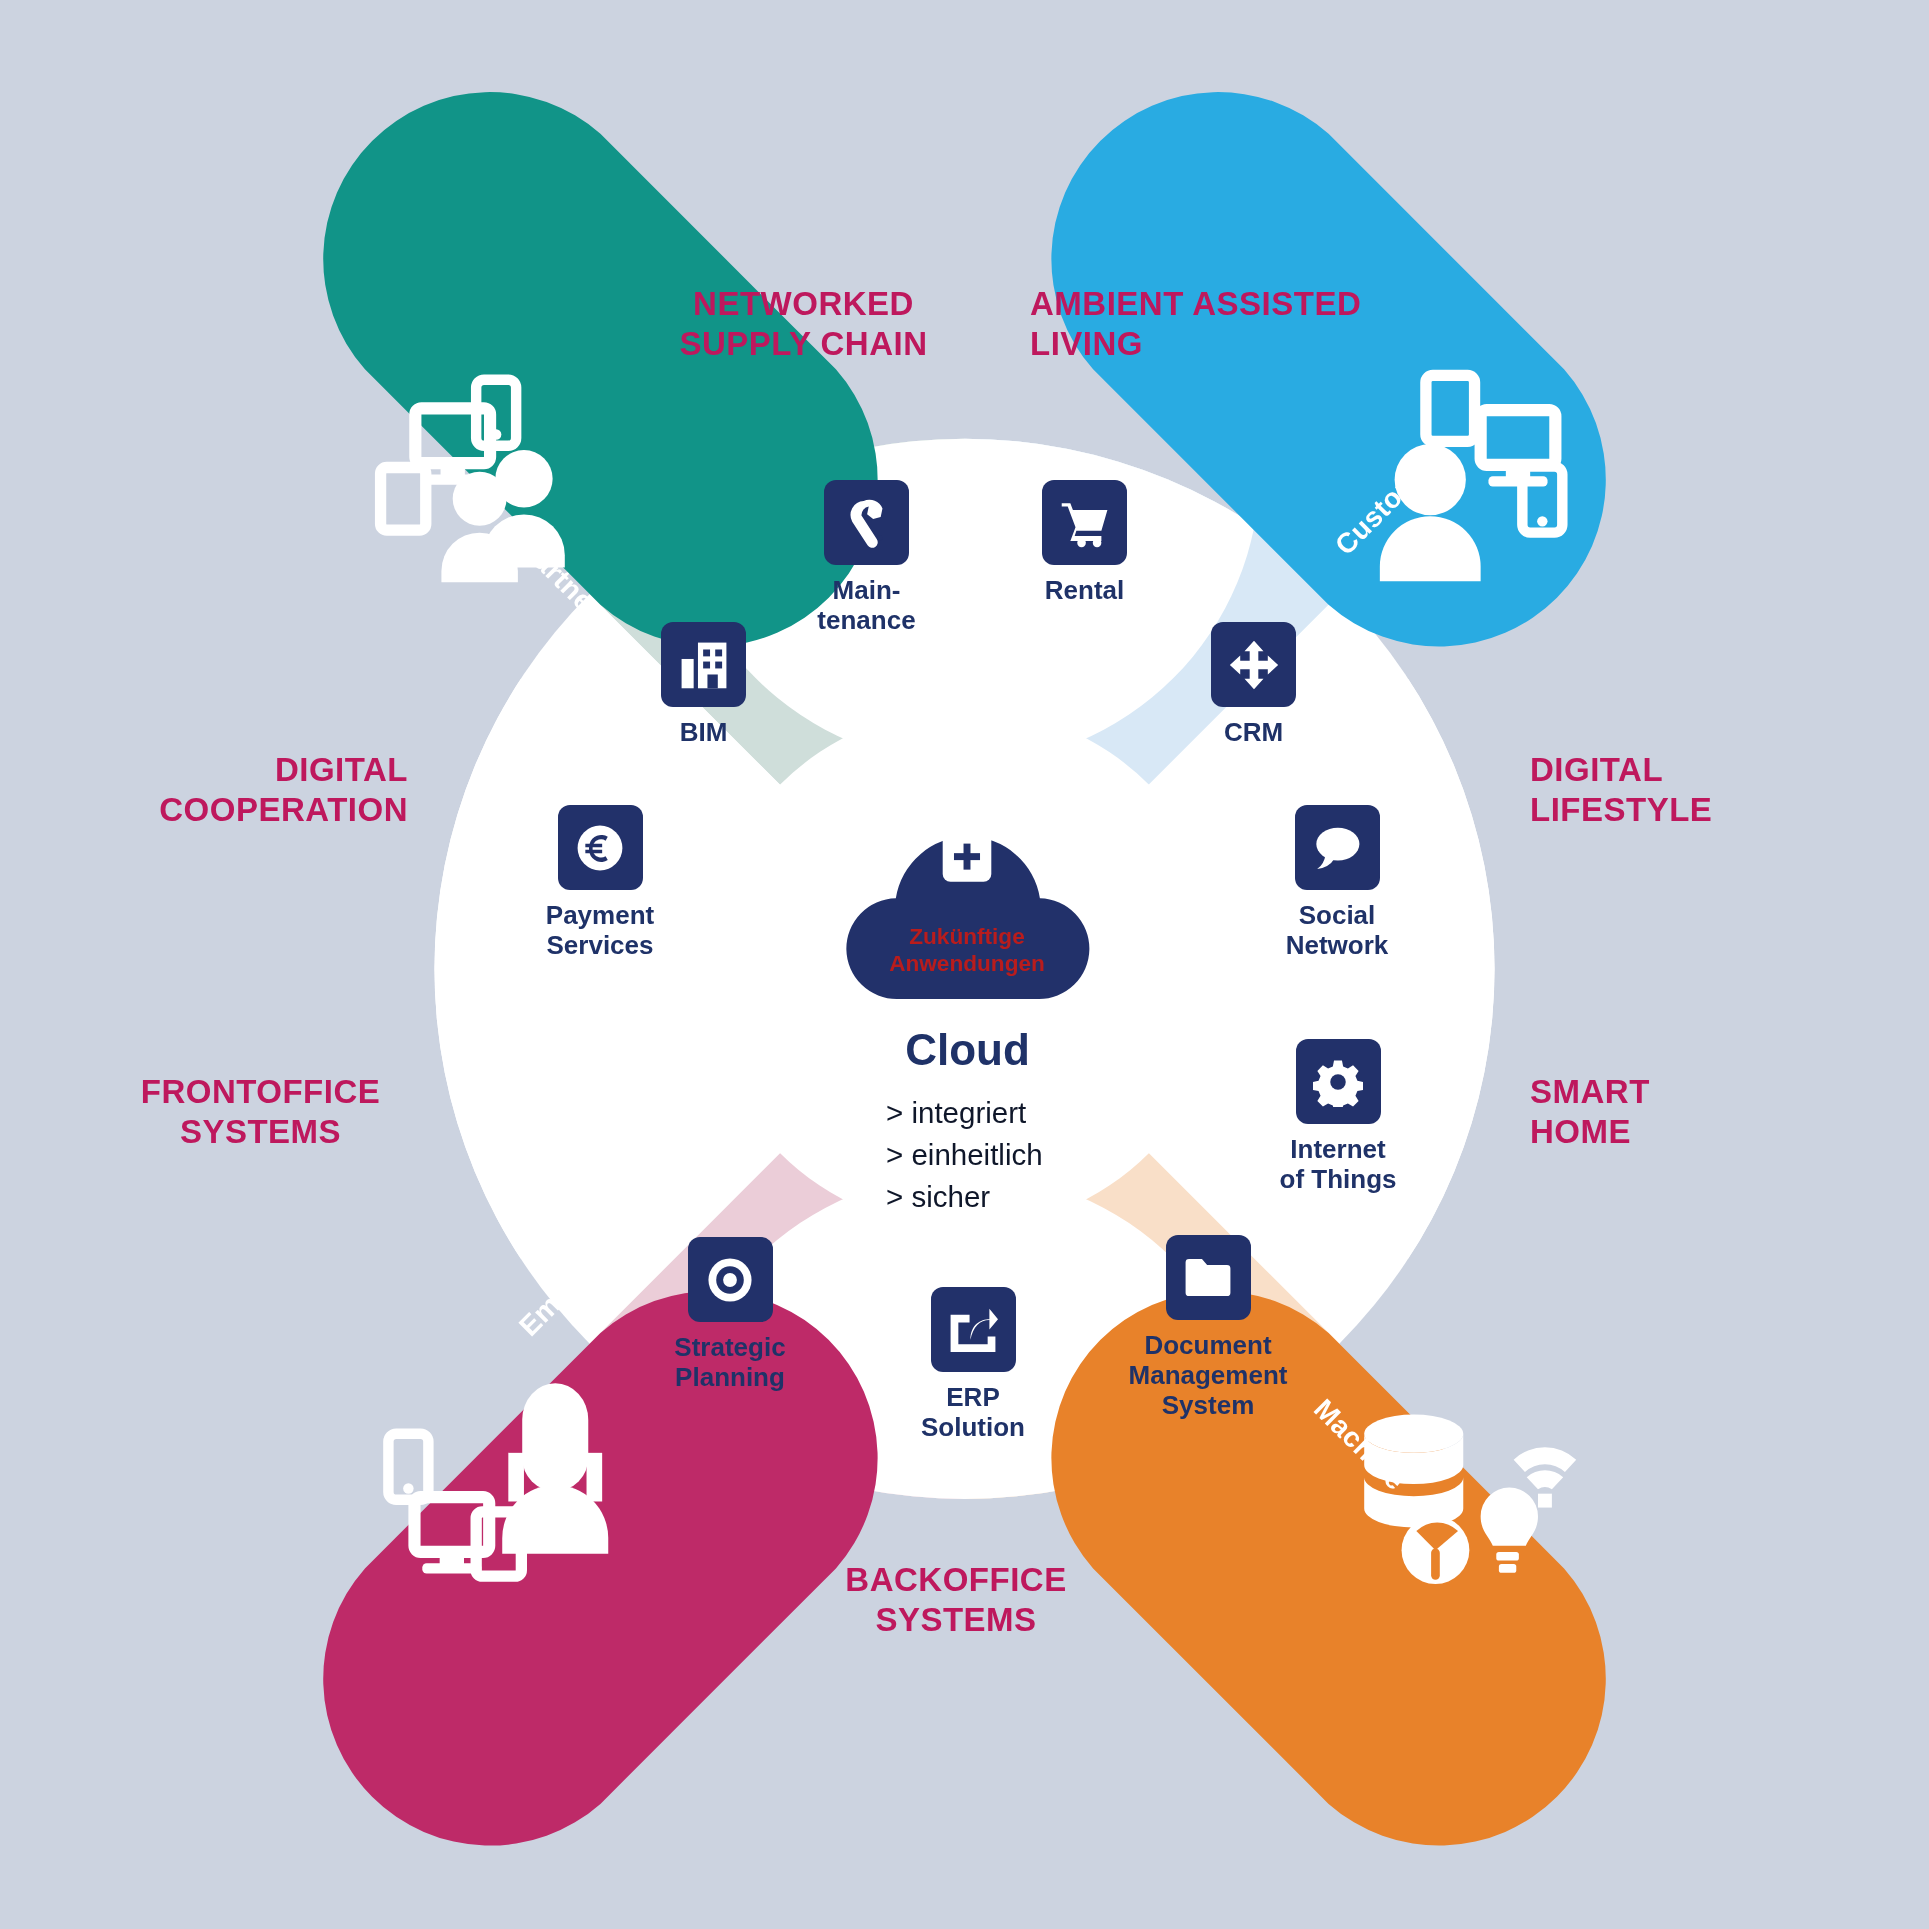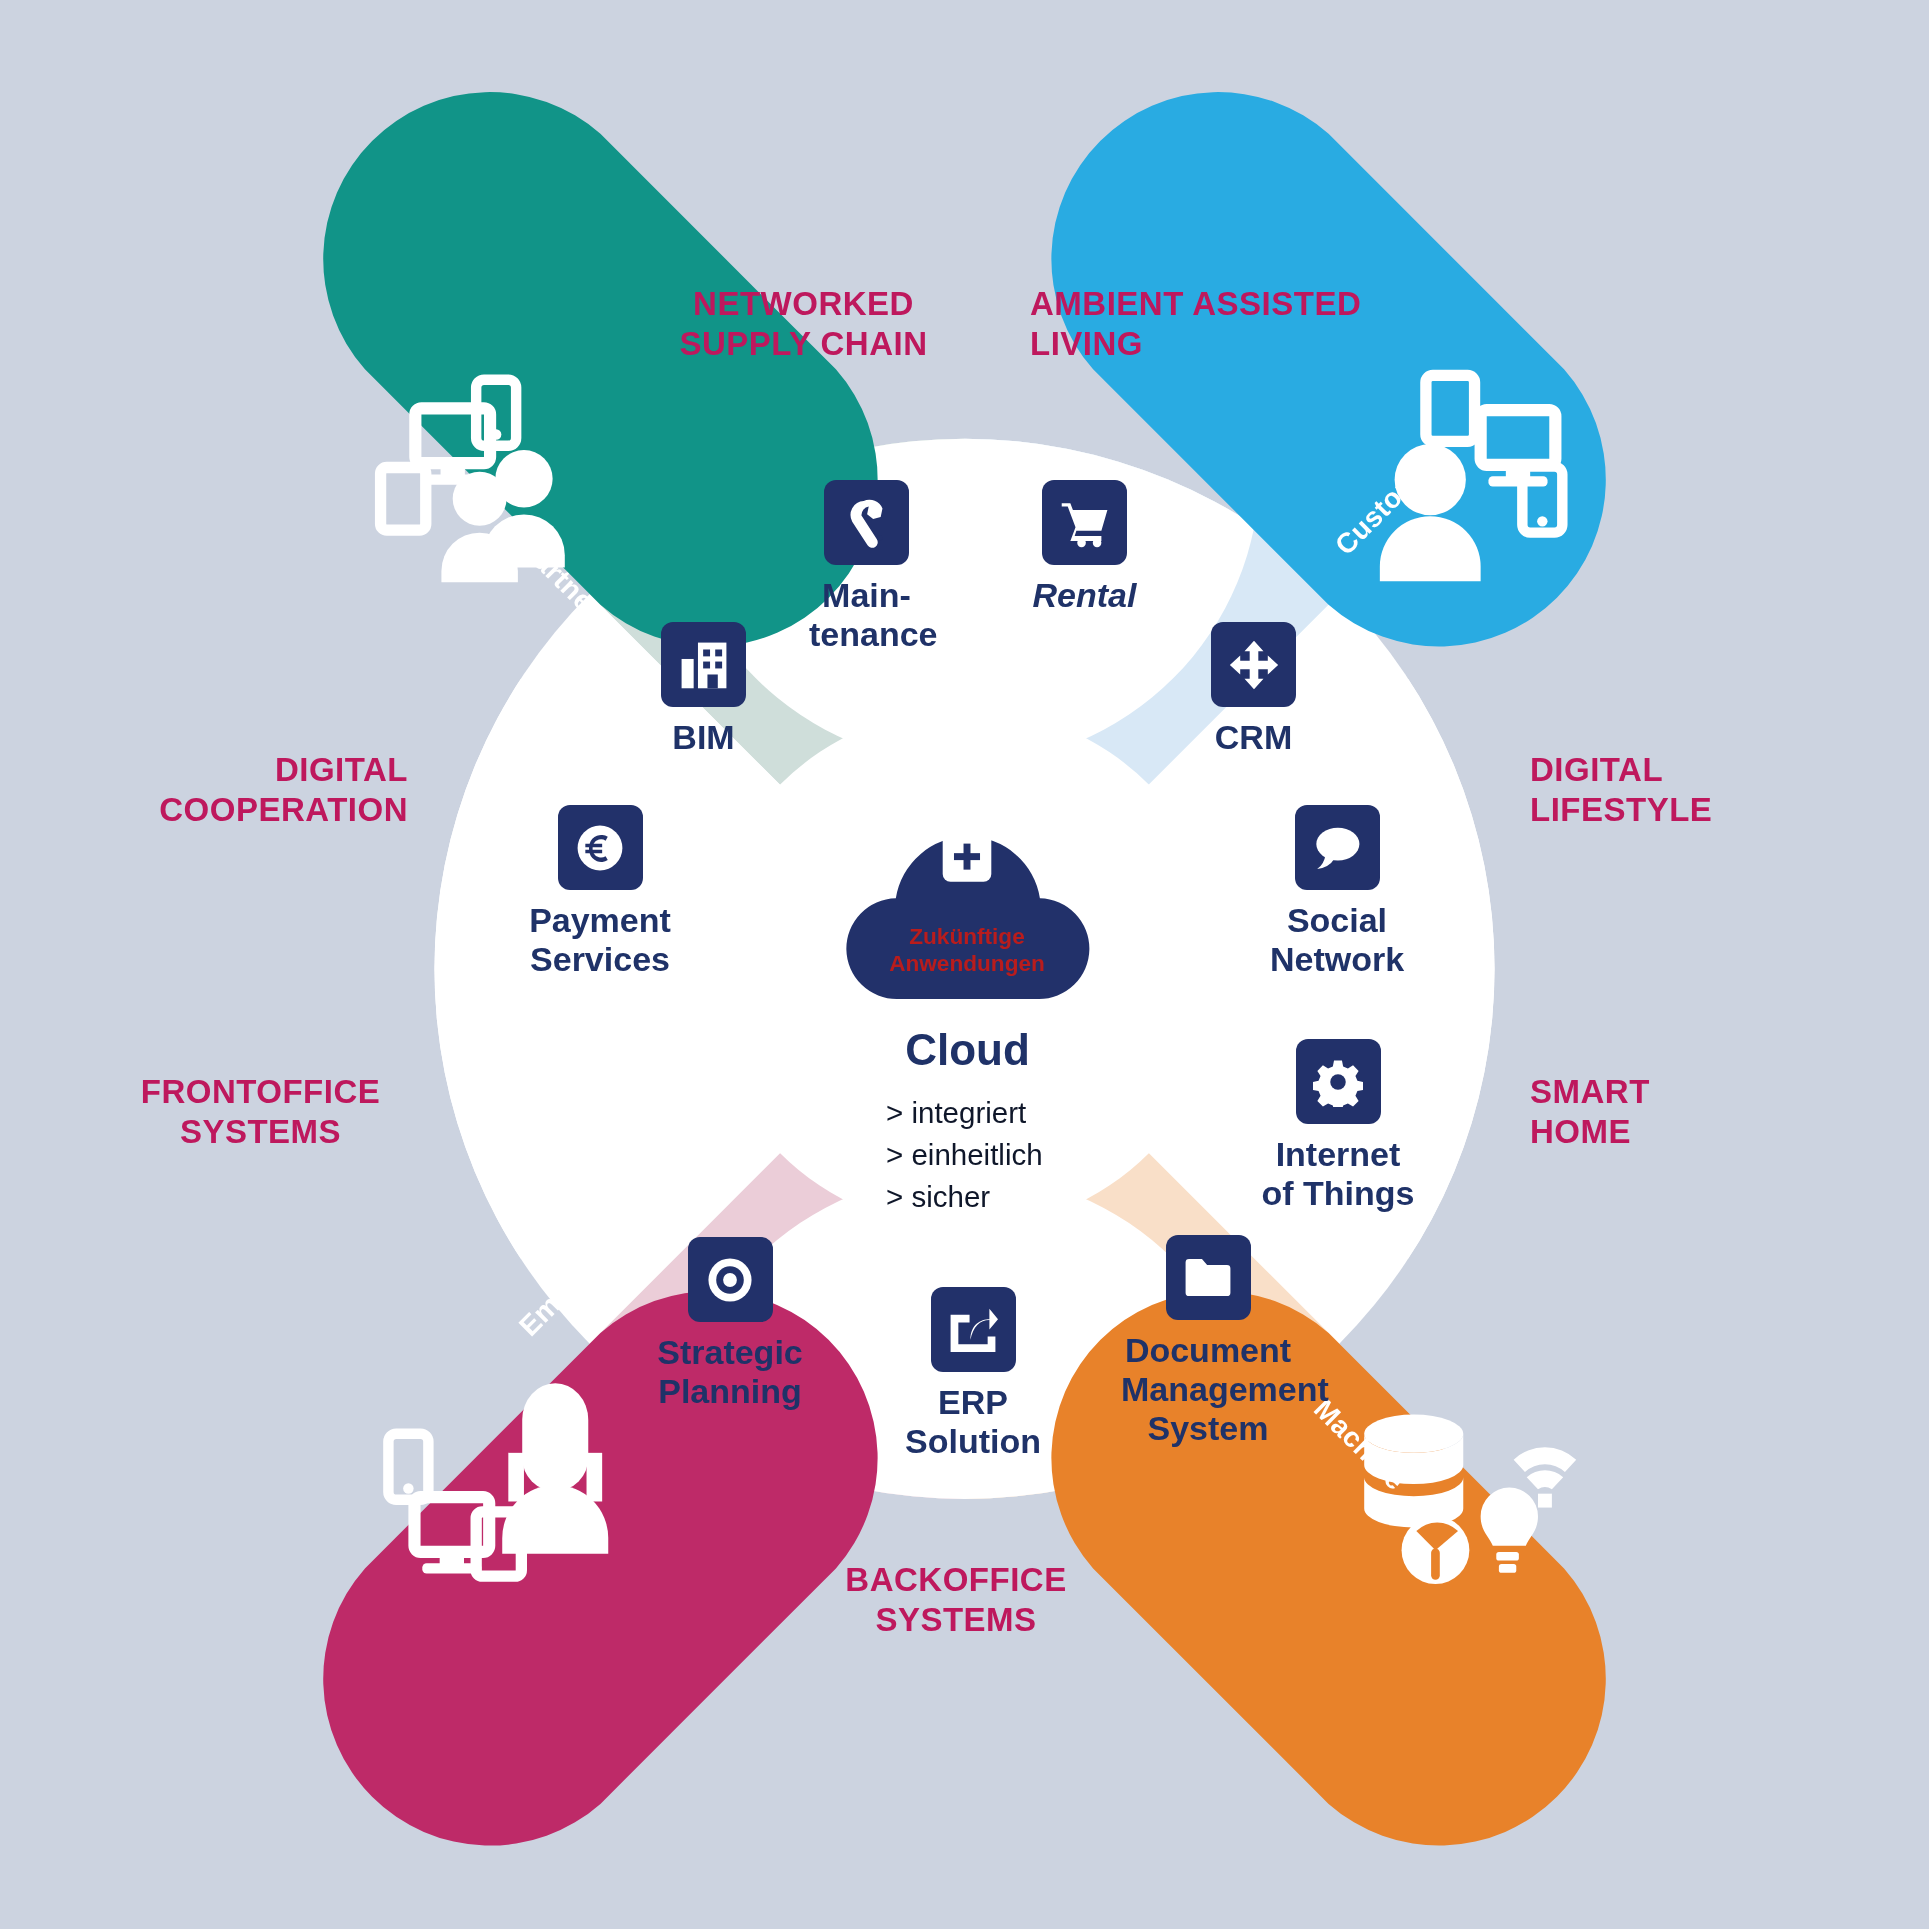--- a/index.html
+++ b/index.html
@@ -57,29 +57,29 @@
     margin:0 auto;
     background:#22316a;
     border-radius:12px;
     display:flex;align-items:center;justify-content:center;
   }
   .tile .box svg{display:block;}
   .tile .cap{
     margin-top:11.3px;
     color:#1f3268;
     font-weight:bold;
-    font-size:34px;
+    font-size:26px;
     line-height:1.14;
     white-space:pre-line;
     text-align:center;
   }
 
   
   .t-maint   {left:809px; top:480px;}
-  .t-rental  {left:1027px;top:480px;font-style:italic;}
+  .t-rental  {left:1027px;top:480px;}
   .t-bim     {left:646px; top:622px;}
   .t-crm     {left:1196px;top:622px;}
   .t-pay     {left:526px; top:805px; width:148px;}
   .t-social  {left:1263px;top:805px; width:148px;}
   .t-apart   {left:513px; top:1039px;width:174px;}
   .t-iot     {left:1251px;top:1039px;width:174px;}
   .t-strat   {left:652px; top:1237px;width:156px;}
   .t-dms     {left:1121px;top:1235px;width:174px;}
   .t-erp     {left:899px;top:1287px;width:148px;}
 

